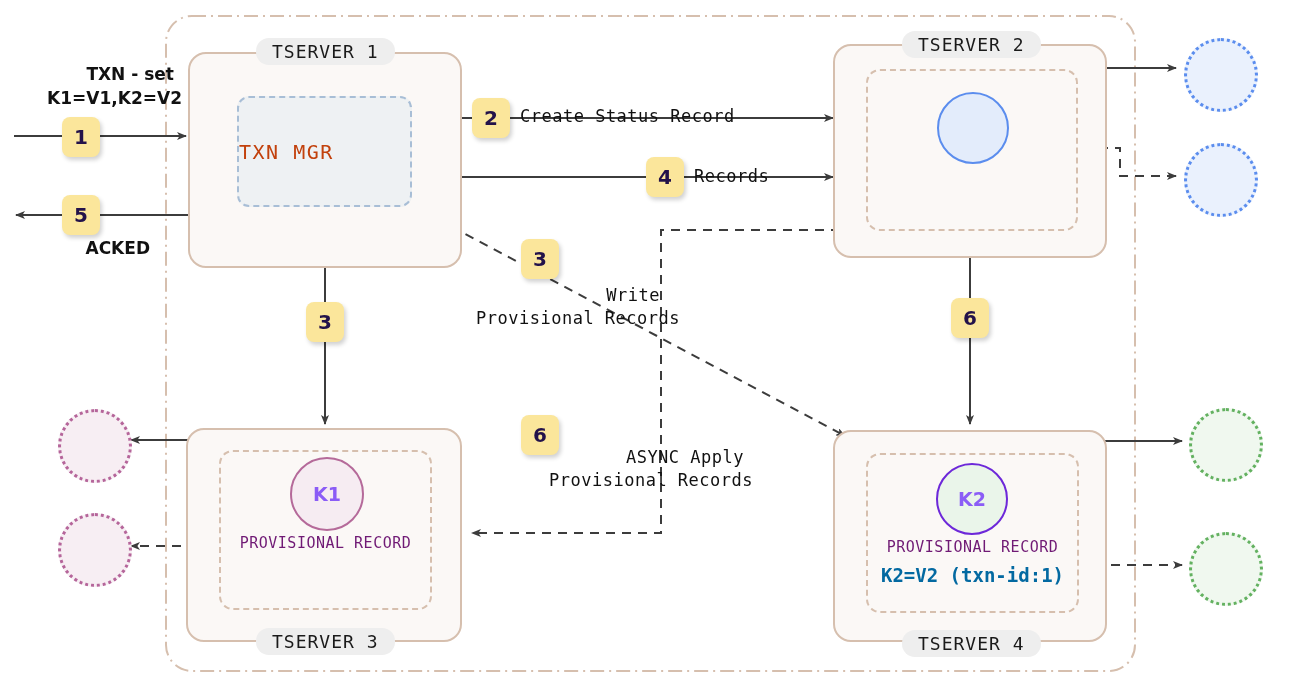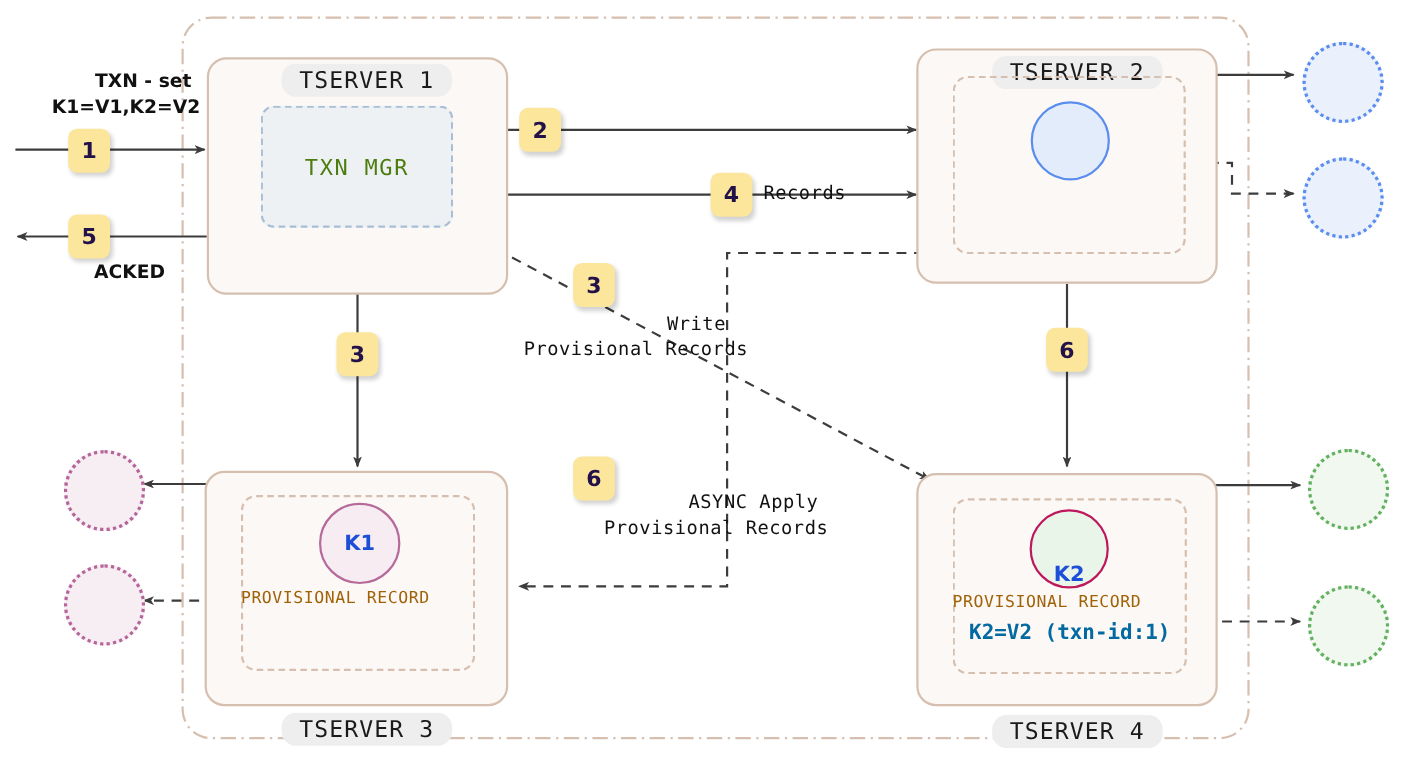--- a/index.html
+++ b/index.html
@@ -13,53 +13,52 @@
   .tserver{
     border:2px solid #d6bfae;
     border-radius:18px;
     background:#fbf8f6;
   }
   .tserver-label{
     position:absolute;
     background:#eeeeee;
     color:#1a1a1a;
     border-radius:13px;
-    font-size:21px;
+    font-size:18px;
     letter-spacing:1px;
     padding:3px 16px;
     white-space:nowrap;
     font-family:"DejaVu Sans Mono",monospace;
-    margin-top:20px;
   }
 
   
   .inner-dashdot{
     border:2px dashed #d6bfae;
     border-radius:14px;
     background:transparent;
   }
   .inner-blue{
     border:2px dashed #a8bed6;
     border-radius:12px;
     background:#eef1f3;
   }
   .txnmgr-text{
     position:absolute;left:0;right:0;top:50%;transform:translateY(-50%);
-    text-align:center;font-size:20px;color:#4d7c0f;letter-spacing:1.5px;
+    font-size:20px;color:#c2410c;letter-spacing:1.5px;
     font-family:"DejaVu Sans Mono",monospace;
   }
 
   
   .keycircle{
     position:absolute;border-radius:50%;
     display:flex;align-items:center;justify-content:center;
-    font-family:"DejaVu Sans",sans-serif;font-weight:bold;font-size:19px;color:#1d4ed8;
+    font-family:"DejaVu Sans",sans-serif;font-weight:bold;font-size:19px;color:#8b5cf6;
   }
   .k1{background:#f6ecf2;border:2px solid #b56a9a;}
-  .k2{background:#eaf5ea;border:2px solid #be185d;align-items:flex-end;}
+  .k2{background:#eaf5ea;border:2px solid #6d28d9;}
   .blue-circle{background:#e3ecfb;border:2px solid #5b8dee;border-radius:50%;position:absolute;}
 
   
   .dotcircle{position:absolute;border-radius:50%;}
   .dot-blue{background:#eaf1fd;border:3px dotted #5b8dee;}
   .dot-pink{background:#f7eef3;border:3px dotted #b5659a;}
   .dot-green{background:#f0f8ef;border:3px dotted #63b160;}
 
   
   .badge{
@@ -77,21 +76,21 @@
   .lbl-mono{font-size:17px;letter-spacing:0.5px;}
   .lbl-bold{font-family:"DejaVu Sans",sans-serif;font-weight:bold;font-size:17px;}
   .lbl-center{text-align:right;}
 
   .tablet-pill{
     position:absolute;background:#e6edfb;border-radius:9px;
     color:#2255dd;font-family:"DejaVu Sans",sans-serif;font-weight:bold;font-size:16px;
     text-align:center;line-height:21px;padding:6px 14px;letter-spacing:1px;
   }
 
-  .prov-title{position:absolute;font-size:15px;letter-spacing:0.5px;color:#a16207;text-align:left;}
+  .prov-title{position:absolute;font-size:15px;letter-spacing:0.5px;color:#701a75;text-align:center;}
   .prov-val{position:absolute;font-size:19px;font-weight:bold;text-align:center;font-family:"DejaVu Sans Mono",monospace;}
   .prov-k1{color:#8e2a5e;}
   .prov-k2{color:#0369a1;}
 </style>
 </head>
 <body>
 
 <div id="stage">
 
   <svg id="svg-layer" viewBox="0 0 1296 698">
@@ -177,20 +176,21 @@
 
   <div class="badge" style="left:62px;top:117px;">1</div>
   <div class="badge" style="left:62px;top:195px;">5</div>
   <div class="badge" style="left:472px;top:98px;">2</div>
   <div class="badge" style="left:646px;top:157px;">4</div>
   <div class="badge" style="left:306px;top:302px;">3</div>
   <div class="badge" style="left:521px;top:239px;">3</div>
   <div class="badge" style="left:951px;top:298px;">6</div>
   <div class="badge" style="left:521px;top:415px;">6</div>
 
+  <div class="lbl lbl-mono" style="left:520px;top:106px;">Create Status Record</div>
   <div class="lbl lbl-mono" style="left:694px;top:166px;">Records</div>
 
   <div class="lbl lbl-mono lbl-center" style="left:490px;top:285px;width:170px;">Write</div>
   <div class="lbl lbl-mono lbl-center" style="left:470px;top:308px;width:210px;">Provisional Records</div>
 
   <div class="lbl lbl-mono lbl-center" style="left:574px;top:447px;width:170px;">ASYNC Apply</div>
   <div class="lbl lbl-mono lbl-center" style="left:528px;top:470px;width:225px;">Provisional Records</div>
 
 </div>
 

